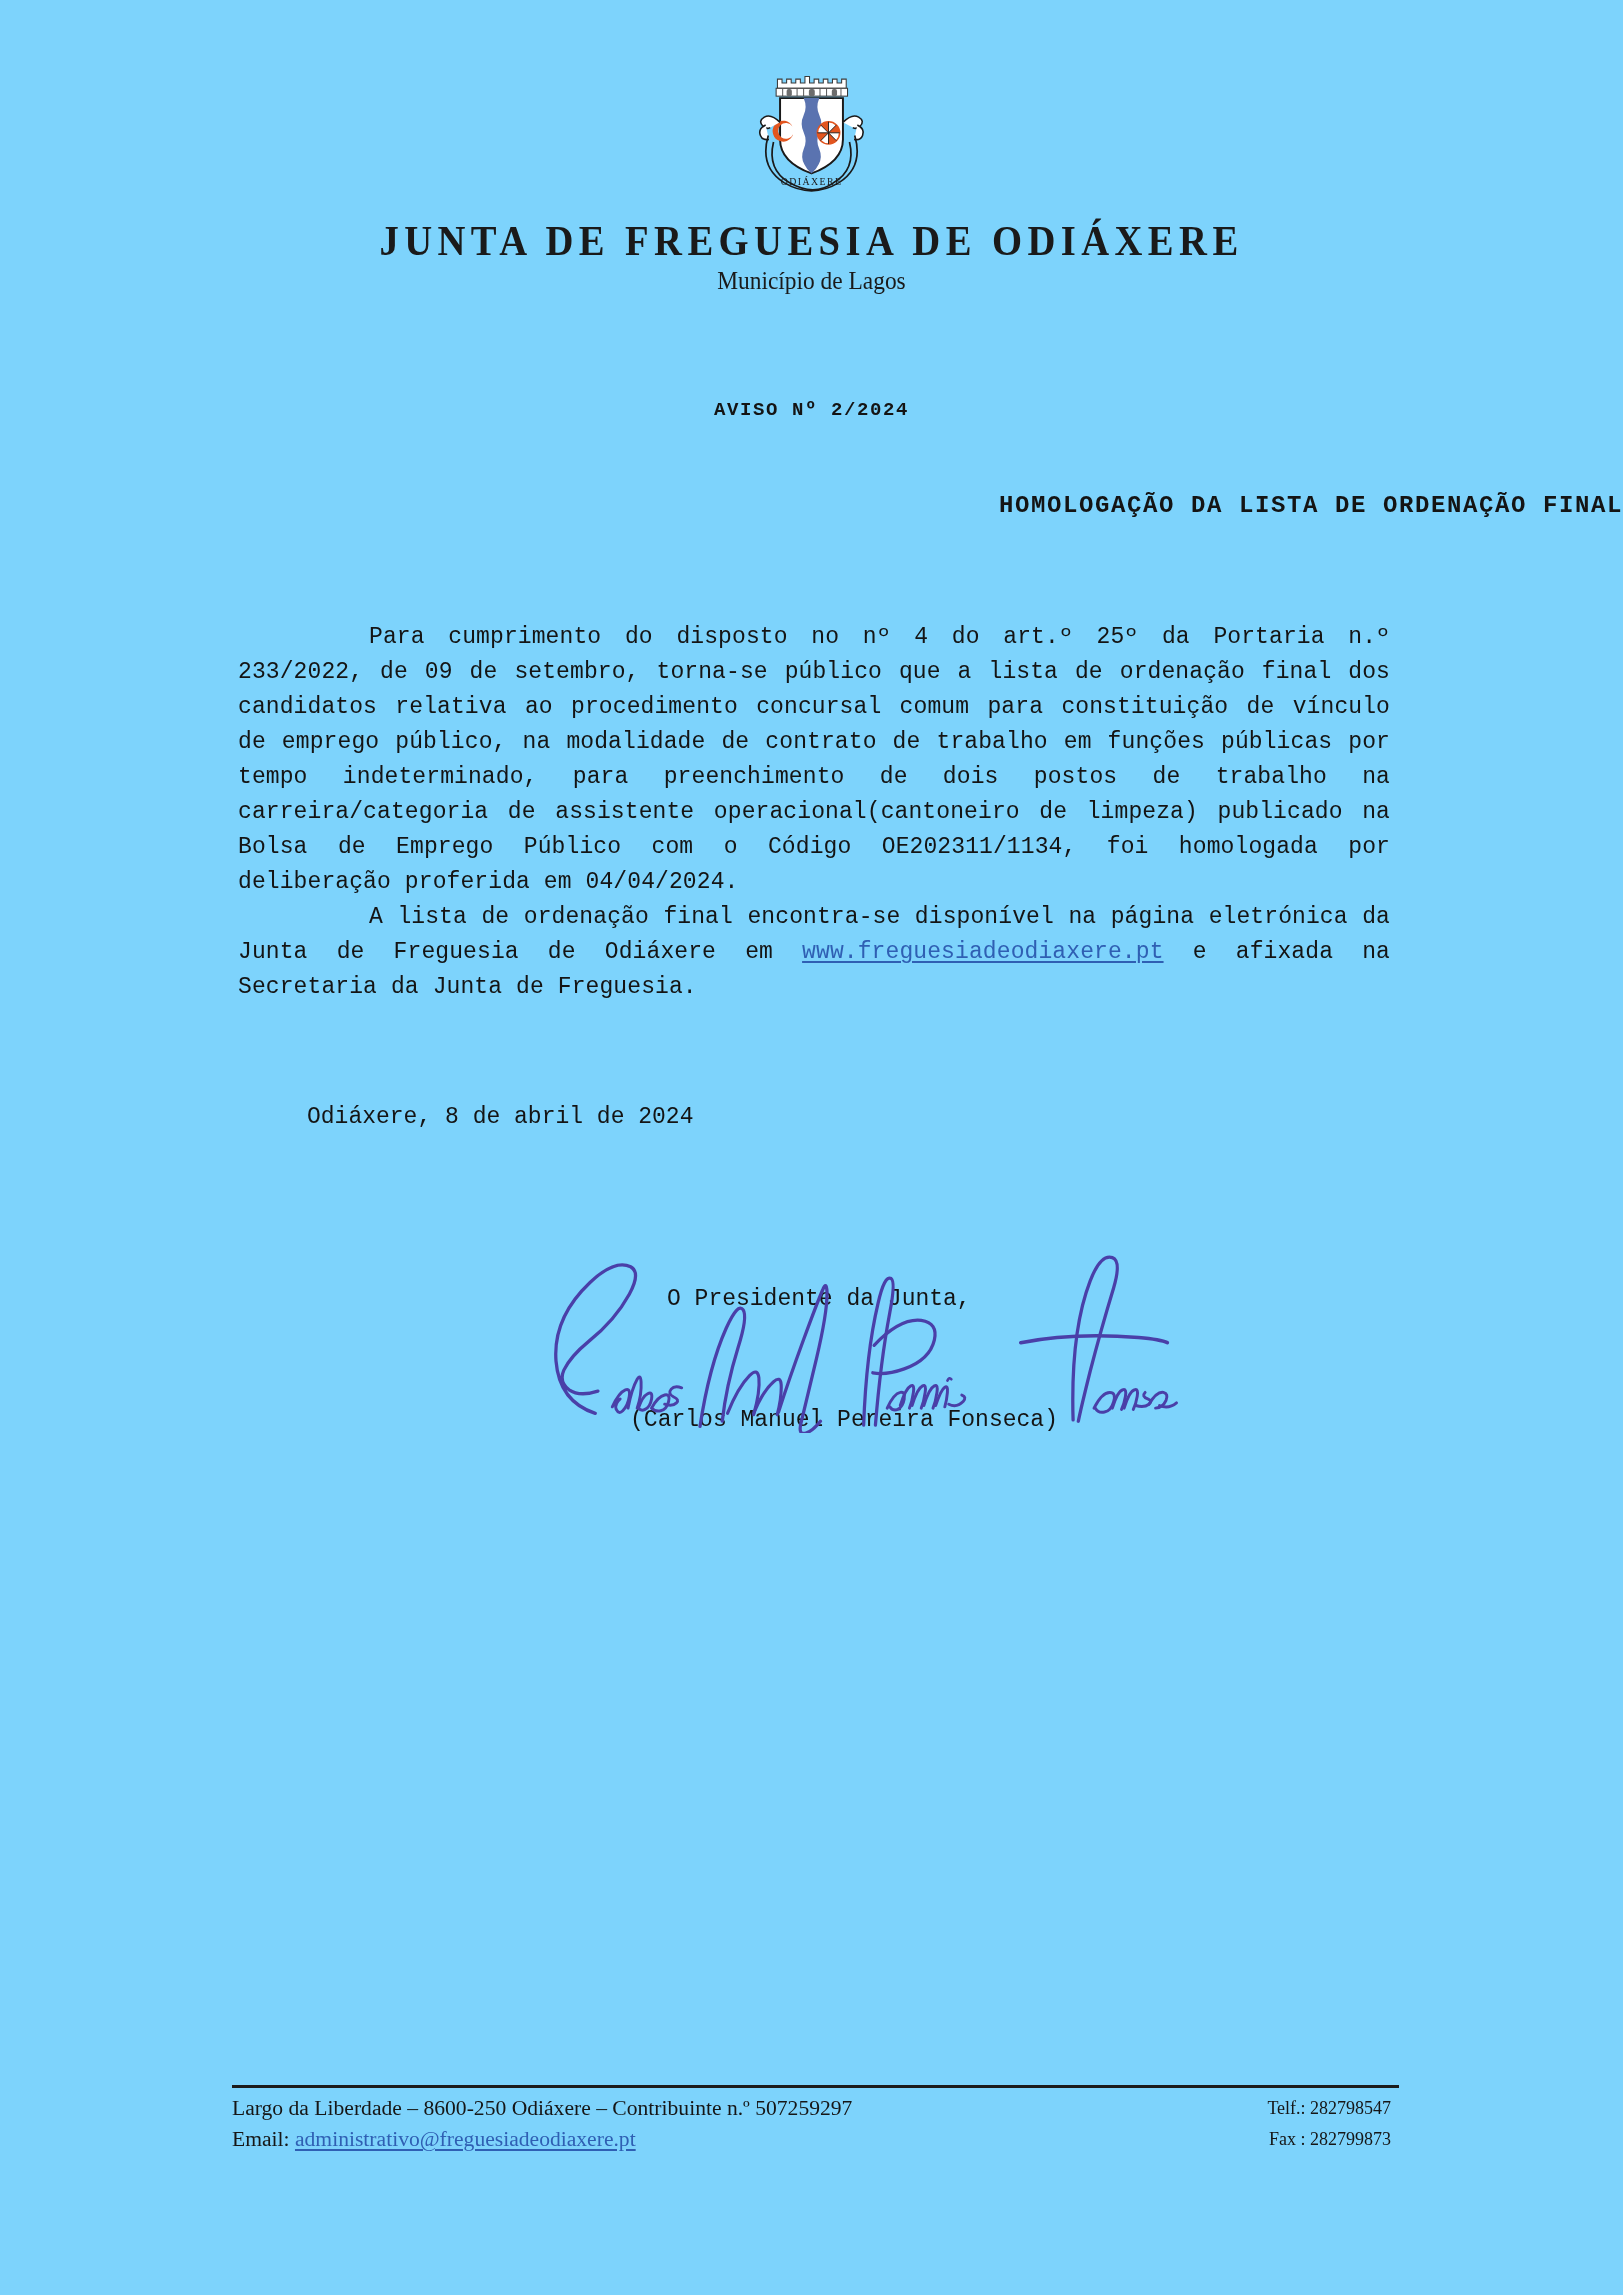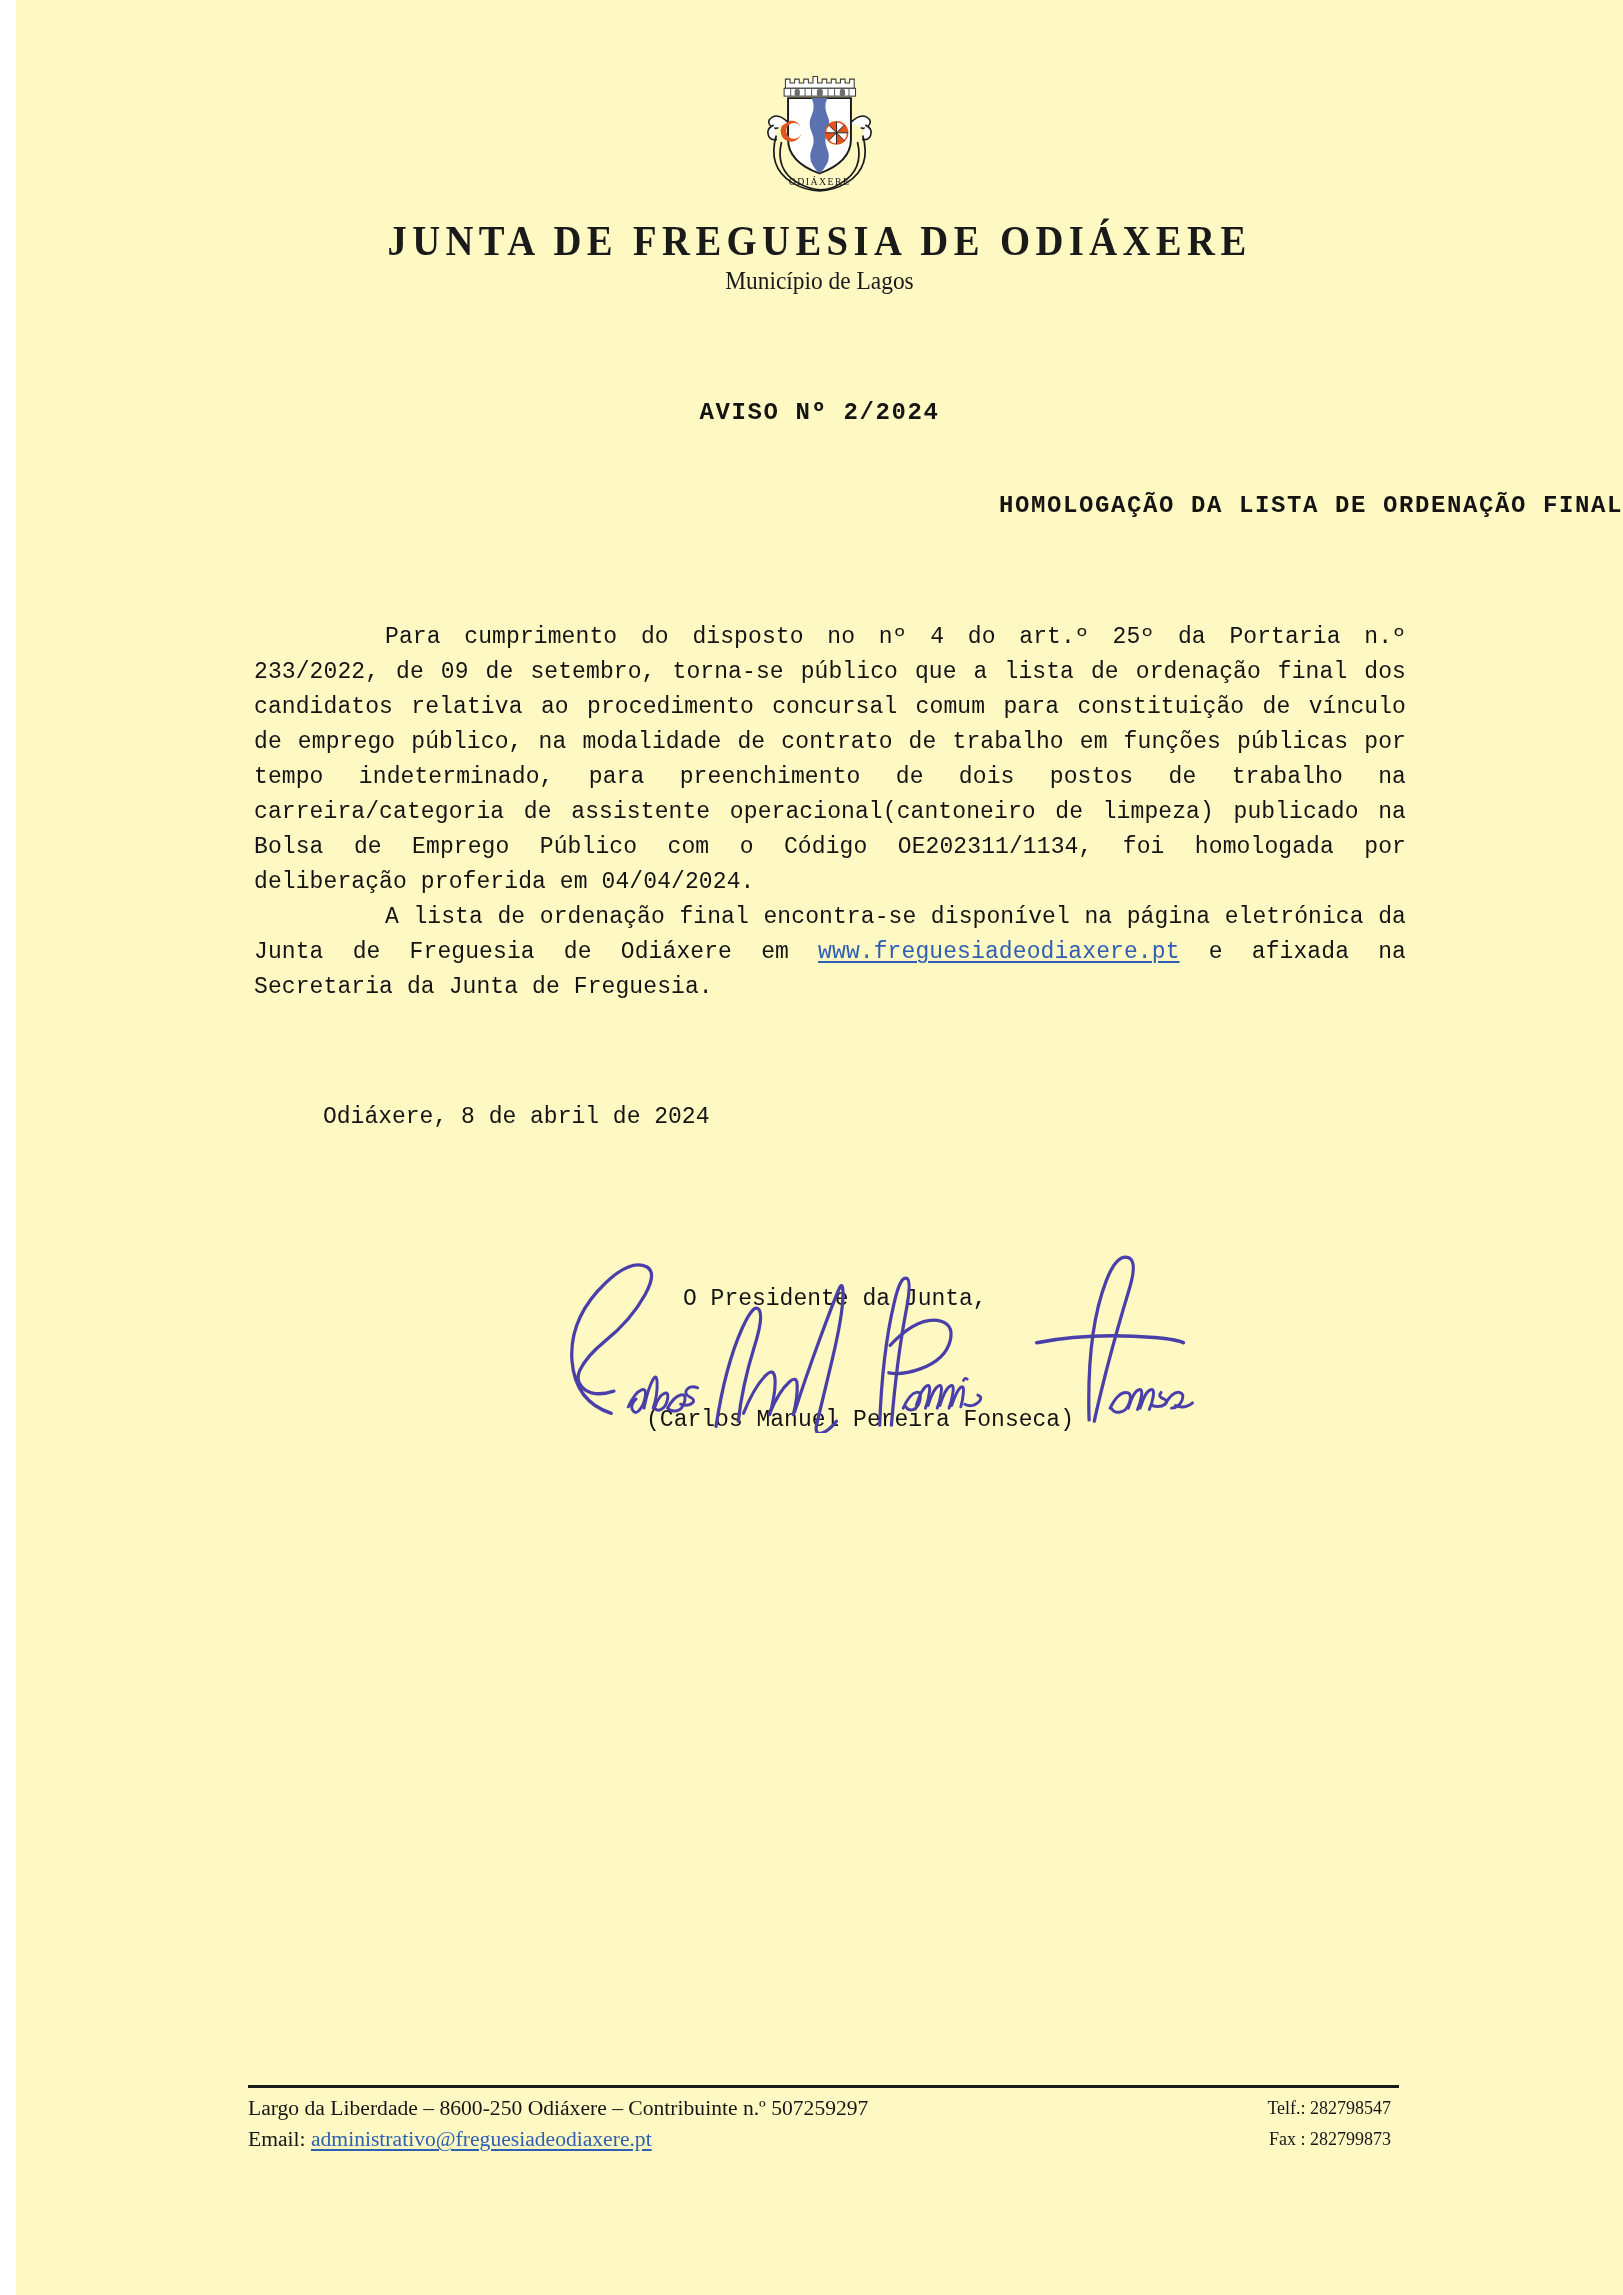--- a/index.html
+++ b/index.html
@@ -14,22 +14,21 @@
     position: relative;
     font-family: "Liberation Serif", serif;
     color: #111111;
     overflow: hidden;
   }
 
   
   .page {
     position: absolute;
     inset: 0;
-    background: #fef9c3;
-    margin-left: 16px;
+    background: #7dd3fc;
   }
 
   
   .crest-wrap {
     position: absolute;
     top: 62px;
     left: 0;
     right: 0;
     display: flex;
     justify-content: center;
@@ -69,21 +68,21 @@
   }
 
   
   .notice-no {
     position: absolute;
     top: 399px;
     left: 0;
     right: 0;
     text-align: center;
     font-family: "Liberation Mono", monospace;
-    font-size: 24px;
+    font-size: 19px;
     font-weight: 700;
     letter-spacing: 1.6px;
     color: #141414;
     white-space: nowrap;
   }
   .notice-subject {
     position: absolute;
     top: 492px;
     left: 0;
     right: 0;

